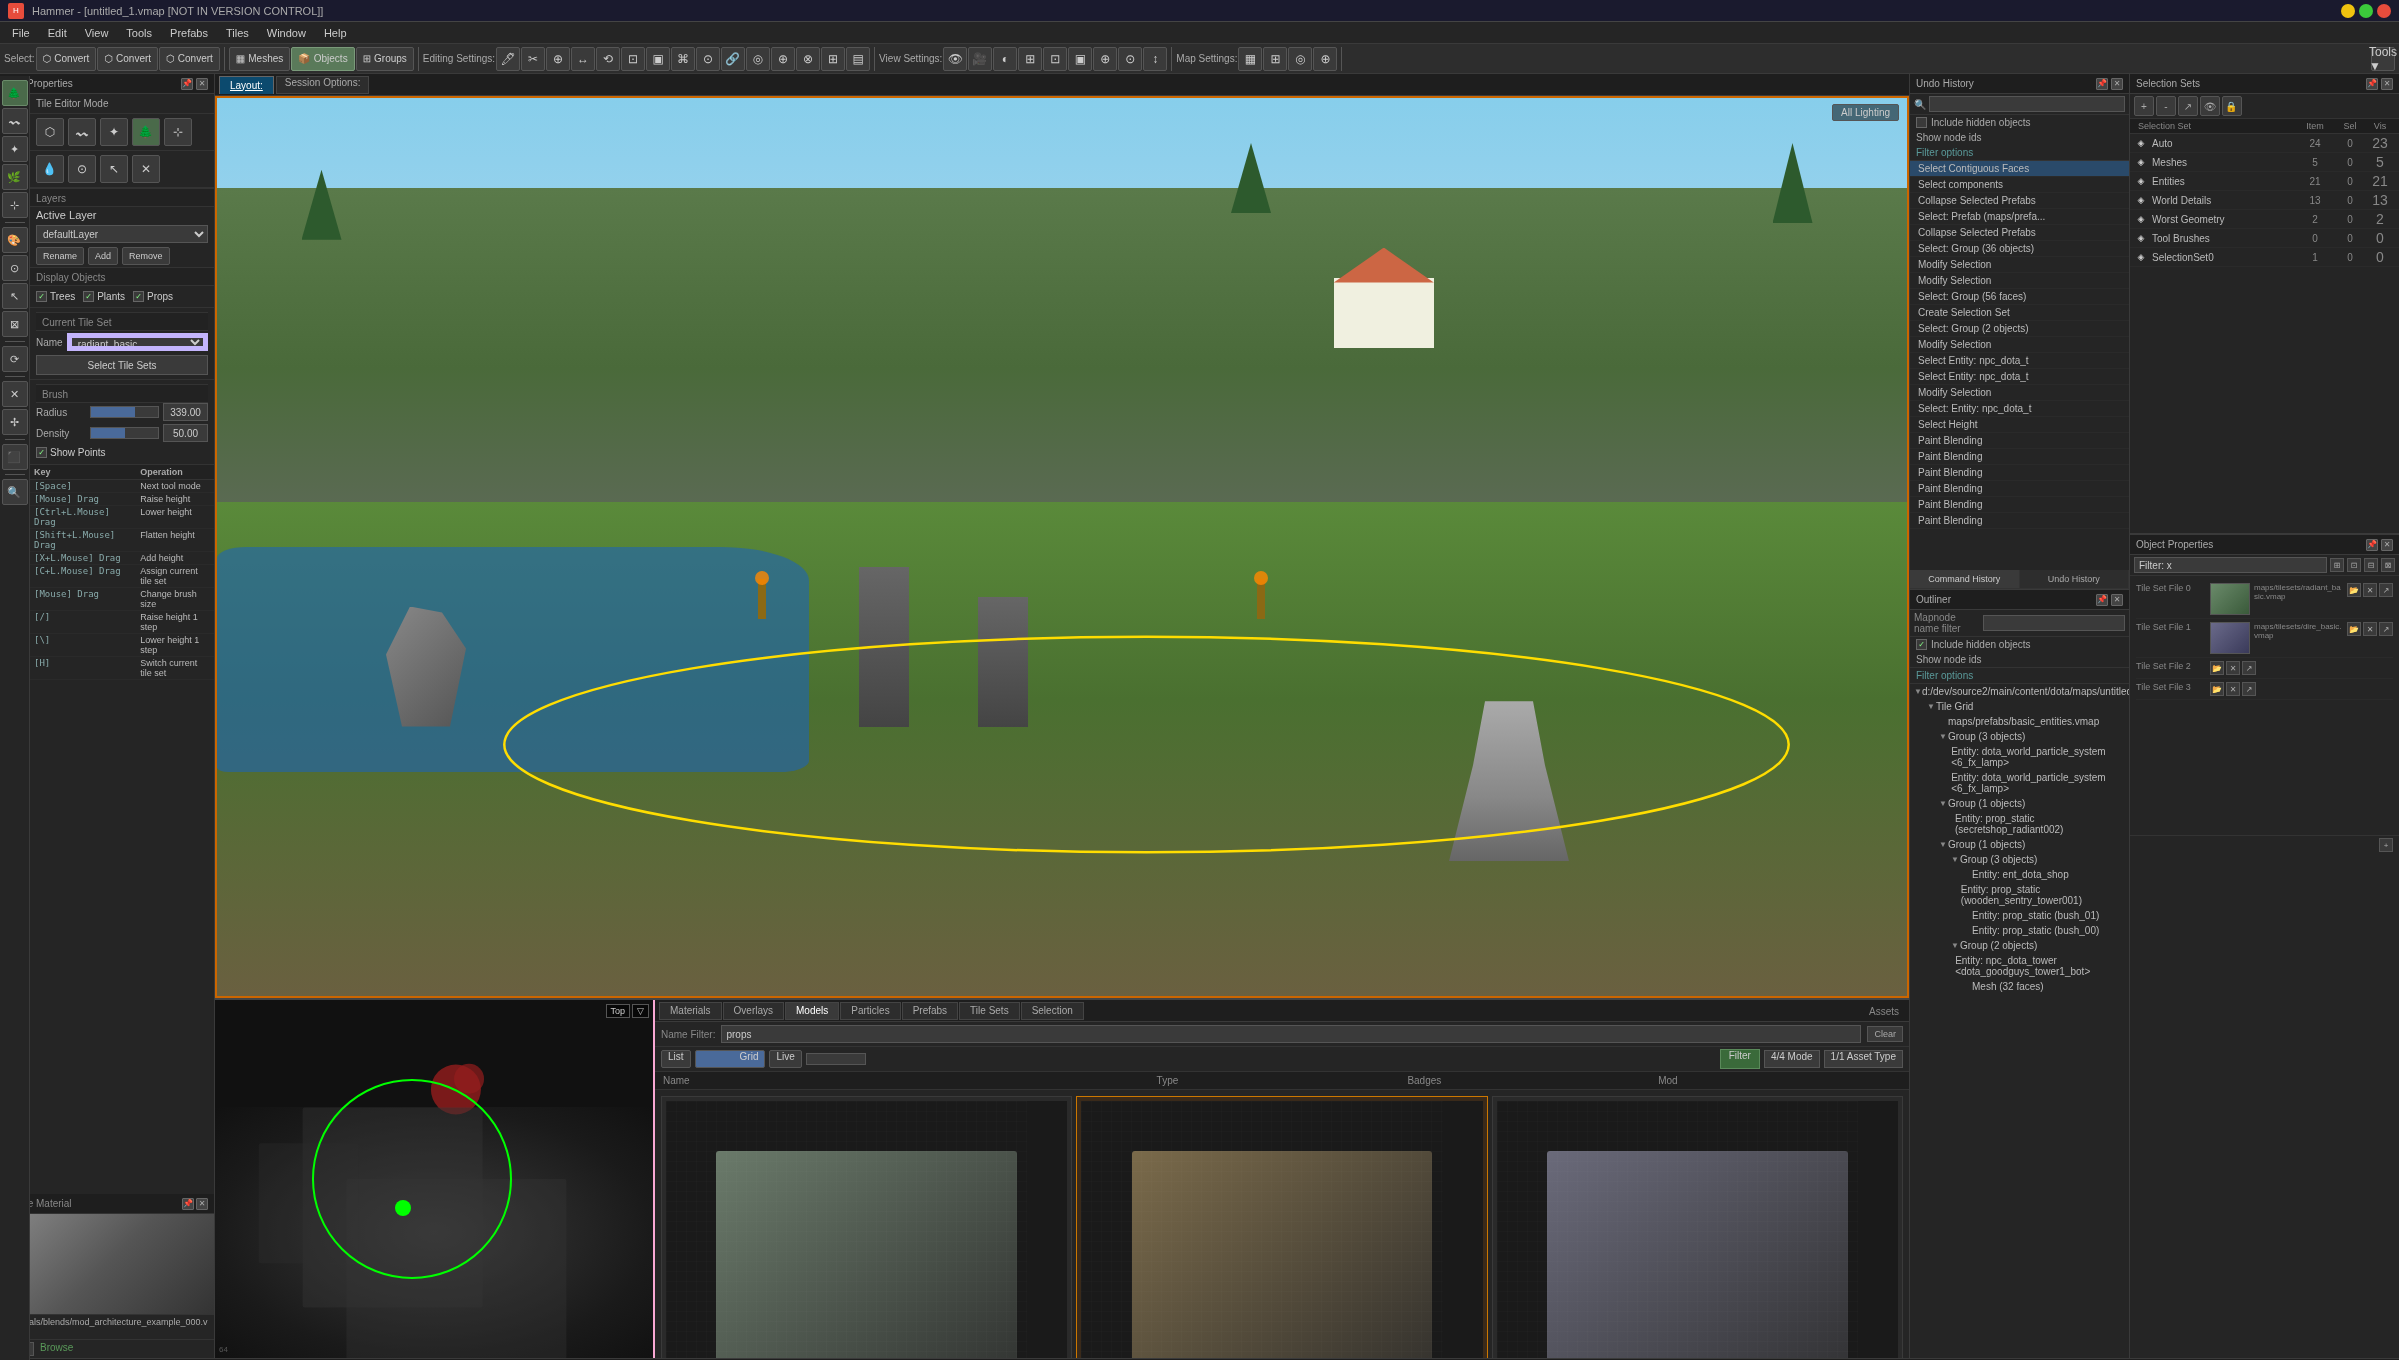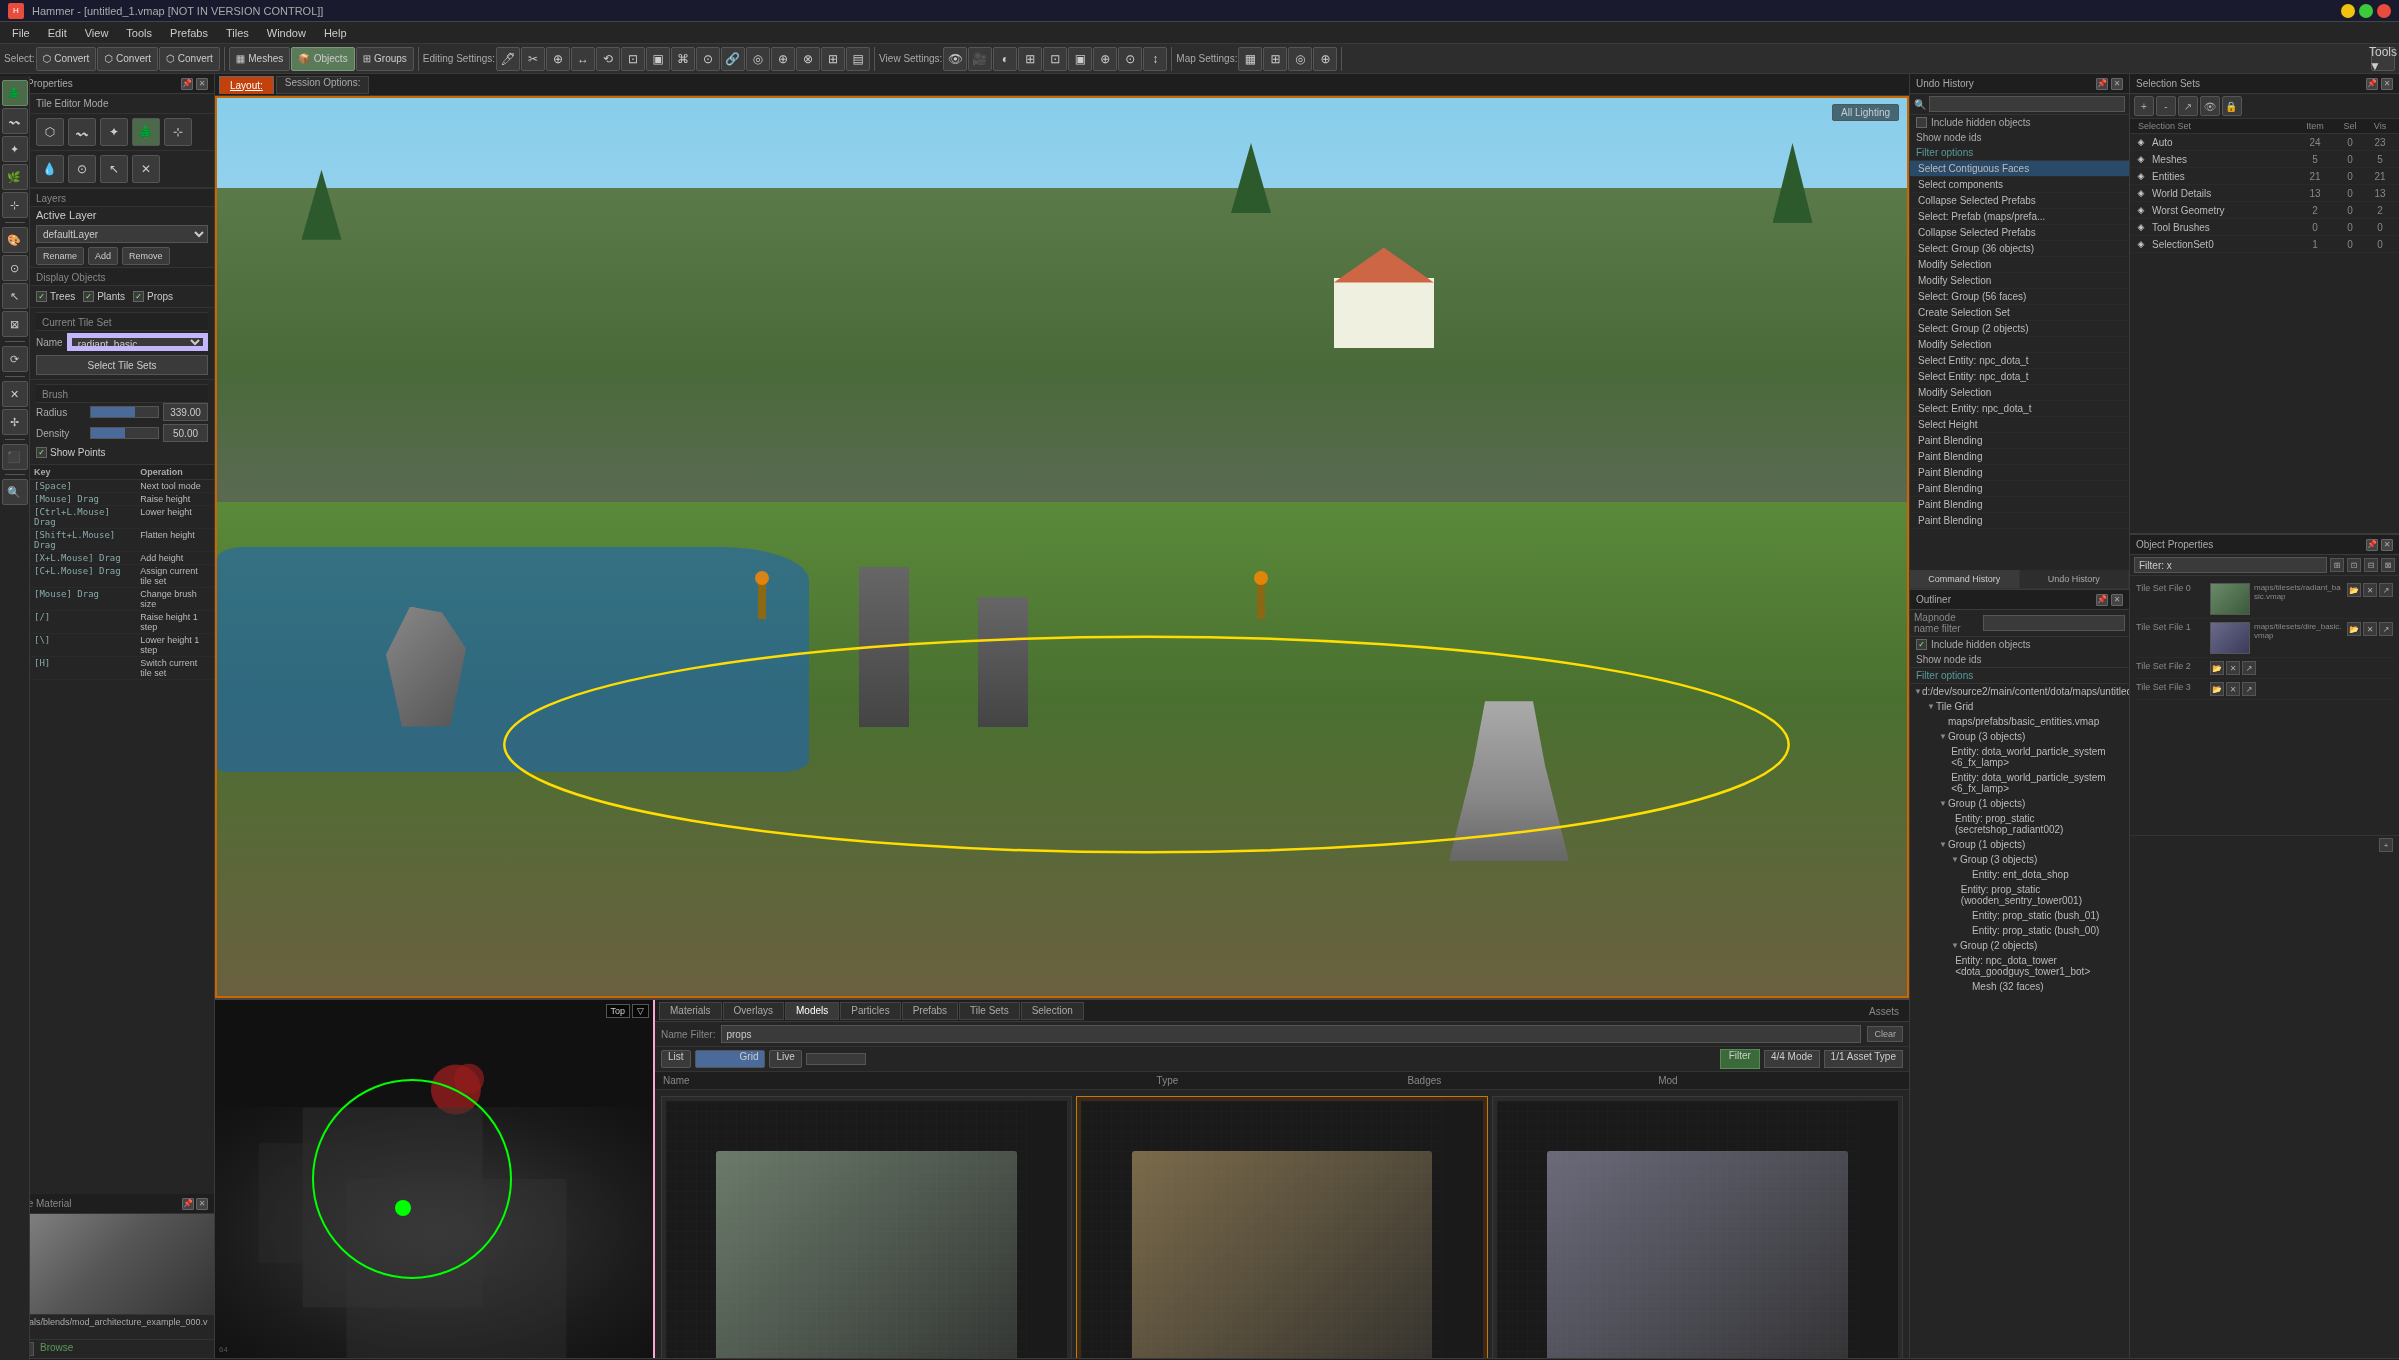--- a/index.html
+++ b/index.html
@@ -383,21 +383,21 @@
       height: 18px;
       padding: 0 10px;
       background: #2d2d2d;
       border: 1px solid #444;
       border-bottom: none;
       color: #ccc;
       font-size: 10px;
       cursor: pointer;
       display: flex; align-items: center;
     }
-    .vp-tab.active { background: #c2410c; color: #fff; border-color: #666; text-decoration: underline; }
+    .vp-tab.active { background: #0c4a6e; color: #fff; border-color: #666; text-decoration: underline; }
     .vp-tab-btn {
       height: 18px;
       padding: 0 8px;
       background: #2d2d2d;
       border: 1px solid #444;
       color: #aaa;
       font-size: 10px;
       cursor: pointer;
     }
 
@@ -798,21 +798,21 @@
     }
     .ss-row-icon {
       width: 14px; height: 14px;
       margin-right: 4px;
       display: flex; align-items: center; justify-content: center;
       font-size: 9px;
     }
     .ss-row-name { flex: 3; font-size: 10px; color: #bbb; }
     .ss-row-count { width: 40px; text-align: center; font-size: 10px; color: #888; }
     .ss-row-sel { width: 30px; text-align: center; font-size: 10px; color: #888; }
-    .ss-row-vis { width: 30px; text-align: center; font-size: 10px; color: #888; }
+    .ss-row-vis { width: 30px; text-align: center; font-size: 14px; color: #888; }
 
     
     .obj-props-panel {
       border-top: 1px solid #3a3a3a;
       height: 320px;
       display: flex;
       flex-direction: column;
     }
     .obj-filter {
       display: flex; align-items: center; padding: 2px 4px; gap: 3px;

